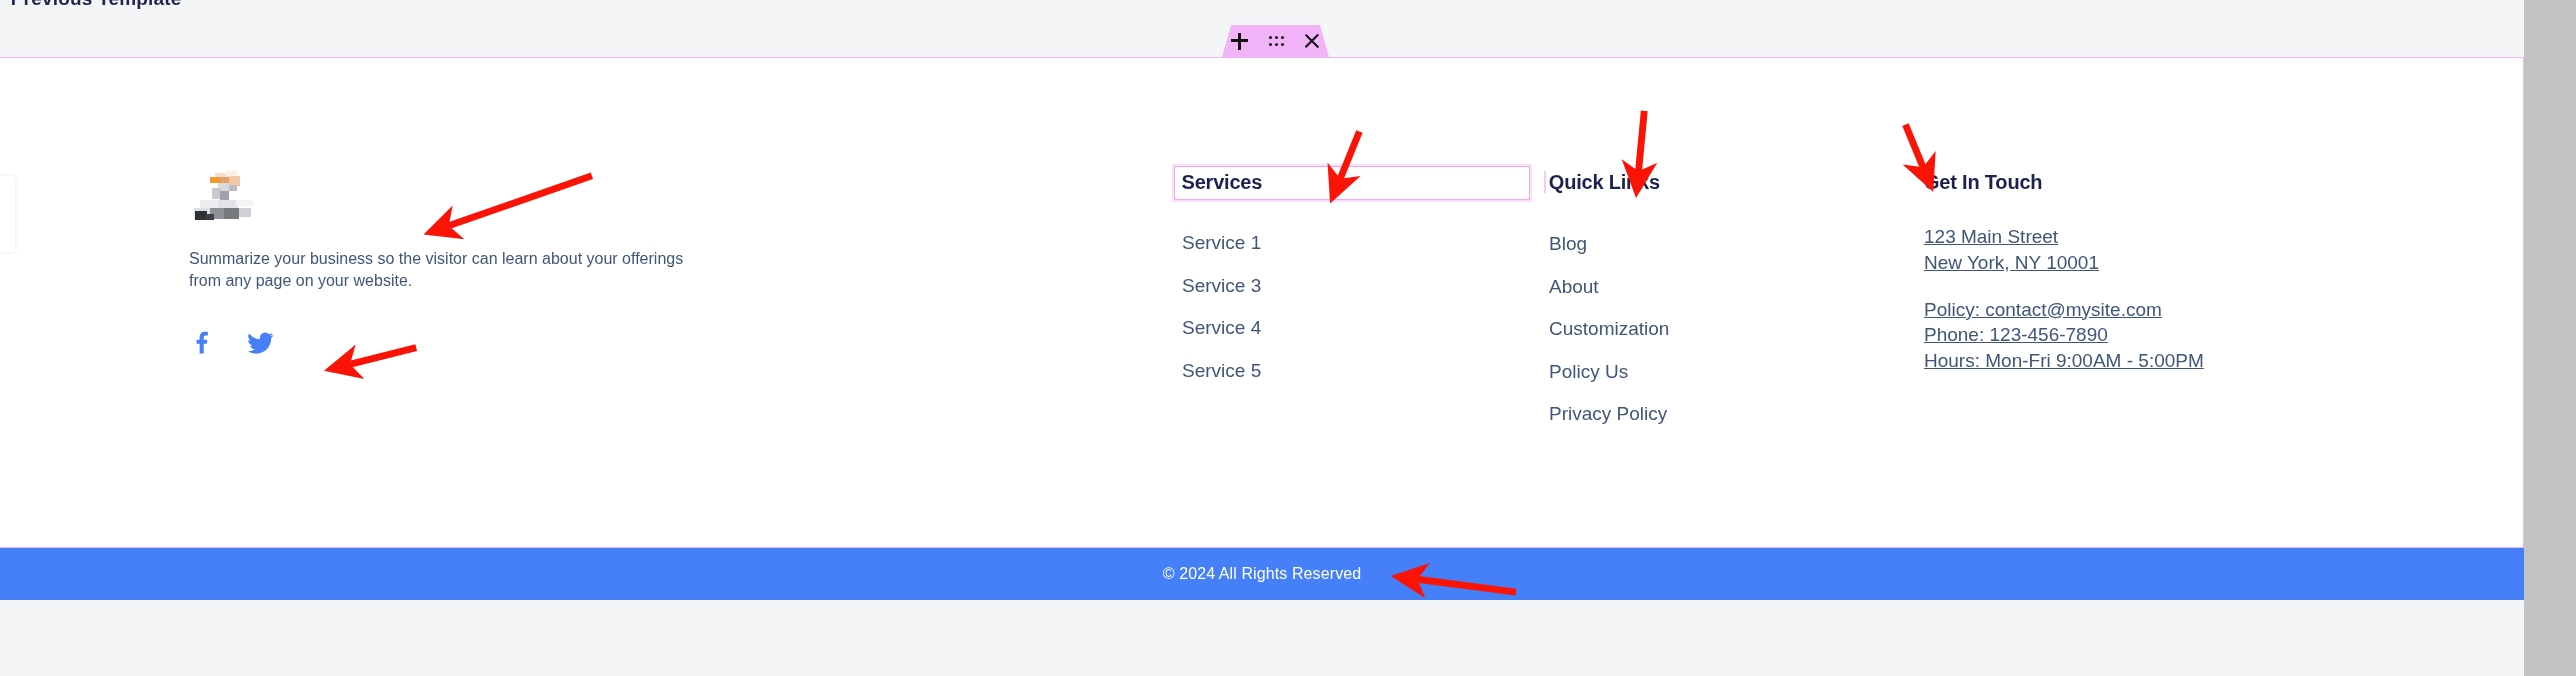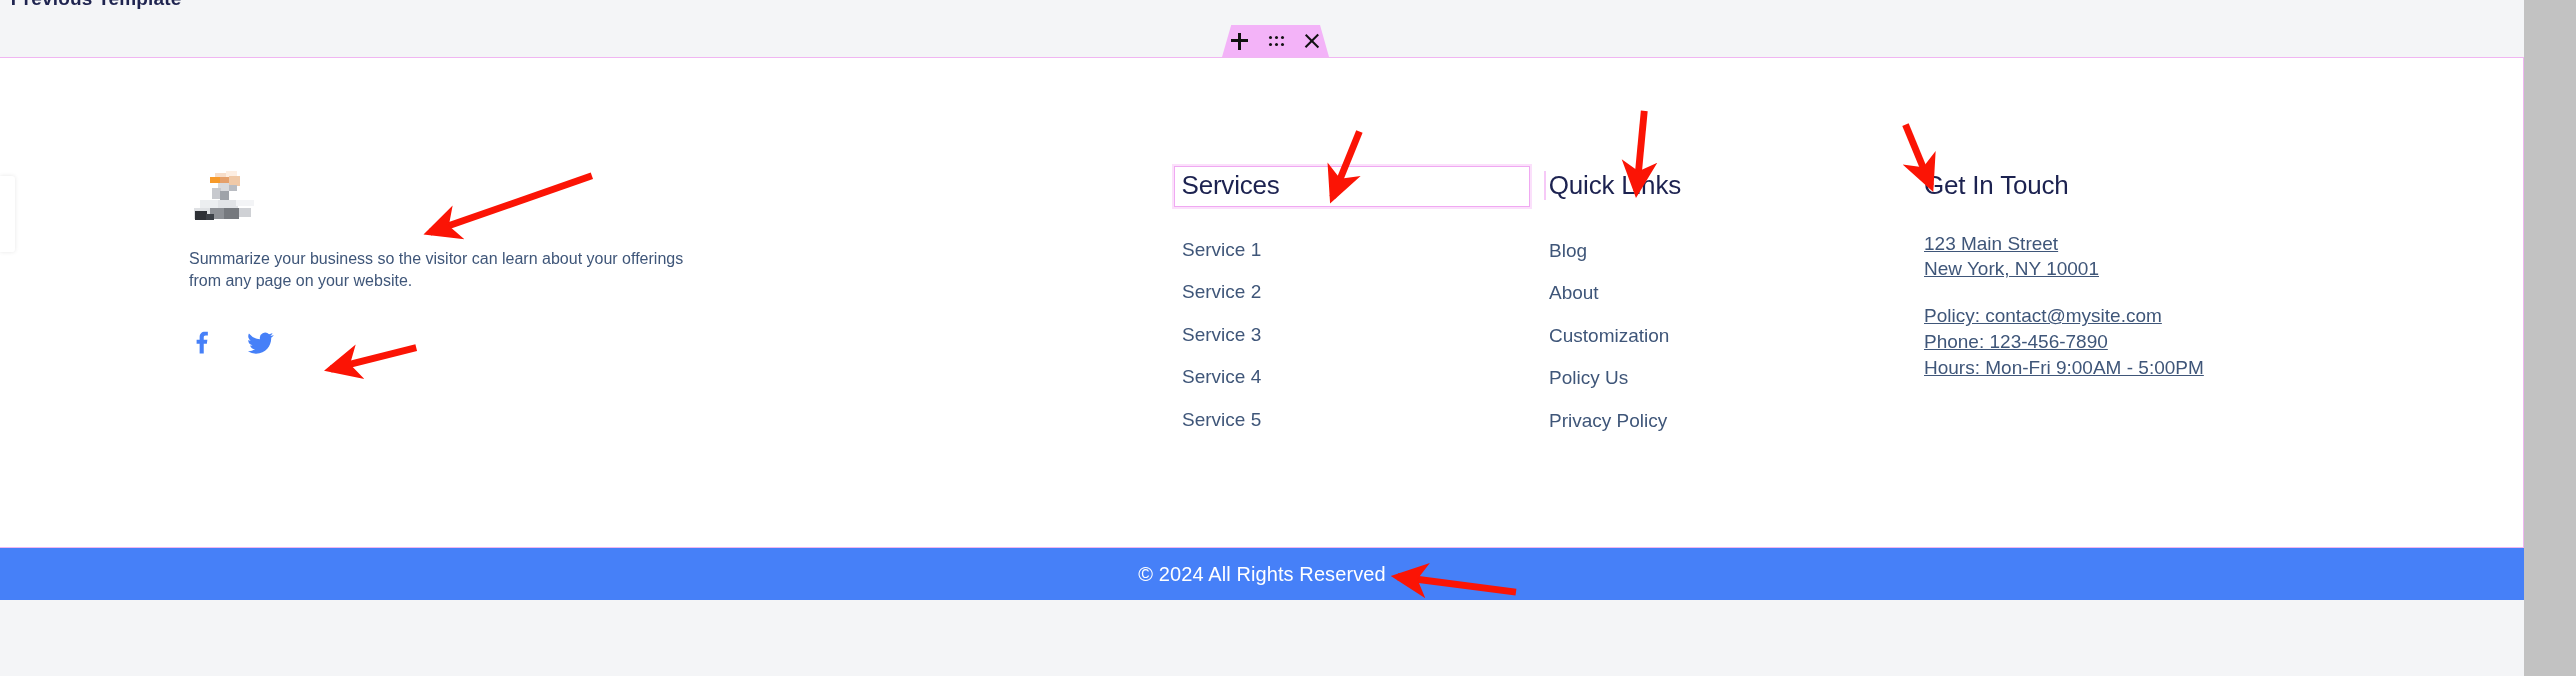--- a/index.html
+++ b/index.html
@@ -140,22 +140,22 @@
   
   .footer-col {
     position: absolute;
     top: 113px;
   }
   #col-services { left: 1182px; width: 359px; }
   #col-quick    { left: 1549px; width: 321px; }
   #col-touch    { left: 1924px; width: 397px; }
 
   .col-heading {
-    font-size: 26px;
-    font-weight: 400;
+    font-size: 20px;
+    font-weight: 700;
     color: #1c2250;
     letter-spacing: -0.2px;
     line-height: 1.1;
     white-space: nowrap;
   }
   #col-services .col-heading {
     border: 1.5px solid #f0a9f2;
     outline: 2.3px solid #fbe0fb;
     padding: 3.8px 6.1px 6.9px 6.1px;
     margin: -5.3px -7.6px -8.4px -7.6px;
@@ -198,21 +198,21 @@
     top: 548px;
     width: 2524px;
     height: 52px;
     background: #4680f8;
     display: flex;
     align-items: center;
     justify-content: center;
   }
   #copyright-text {
     color: #ffffff;
-    font-size: 20px;
+    font-size: 16px;
     letter-spacing: 0.1px;
   }
 
   
   #page-scrollbar {
     position: absolute;
     right: 0; top: 0;
     width: 52px;
     height: 677px;
     background: #c2c2c2;
@@ -291,21 +291,20 @@
           <path fill="#4680f8" d="M22.5 5.9c-.8.35-1.65.59-2.54.7.91-.55 1.61-1.41 1.94-2.44-.85.5-1.8.87-2.8 1.07a4.42 4.42 0 0 0-7.53 4.03A12.54 12.54 0 0 1 2.46 4.6a4.42 4.42 0 0 0 1.37 5.9c-.72-.02-1.4-.22-2-.55v.05a4.42 4.42 0 0 0 3.55 4.33c-.66.18-1.36.2-2.03.08a4.43 4.43 0 0 0 4.13 3.07A8.87 8.87 0 0 1 1.5 19.3a12.5 12.5 0 0 0 6.78 1.99c8.13 0 12.58-6.74 12.58-12.58l-.01-.57c.86-.62 1.61-1.4 2.2-2.29z"></path>
         </svg>
       </a>
     </div>
   </div>
 
   <div class="footer-col" id="col-services">
     <div class="col-heading">Services</div>
     <div class="col-links">
       <a href="#">Service 1</a>
-      <a href="#">Service 2</a>
       <a href="#">Service 3</a>
       <a href="#">Service 4</a>
       <a href="#">Service 5</a>
     </div>
   </div>
 
   <div class="footer-col" id="col-quick">
     <div class="col-heading">Quick Links</div>
     <div class="col-links">
       <a href="#">Blog</a>

